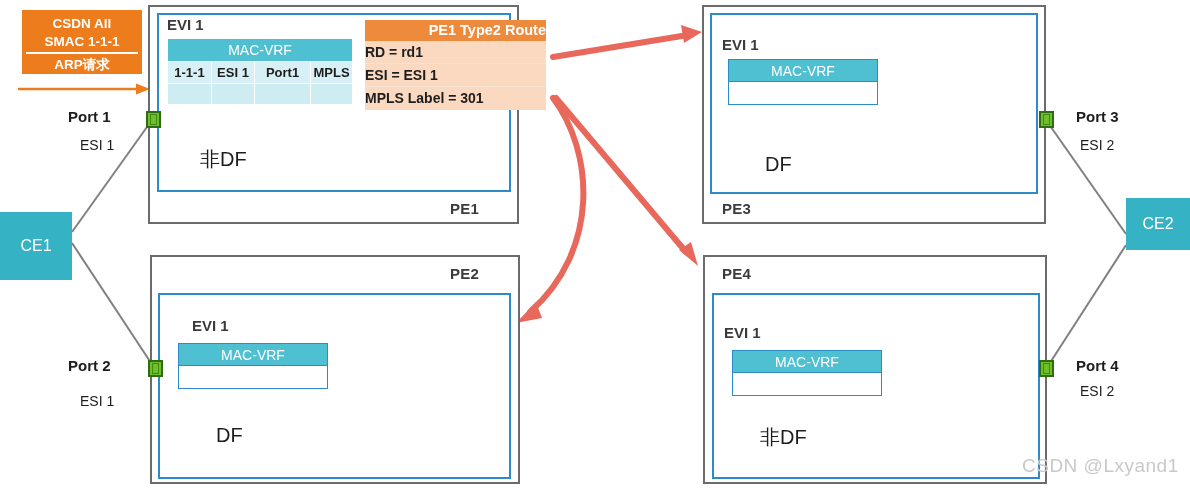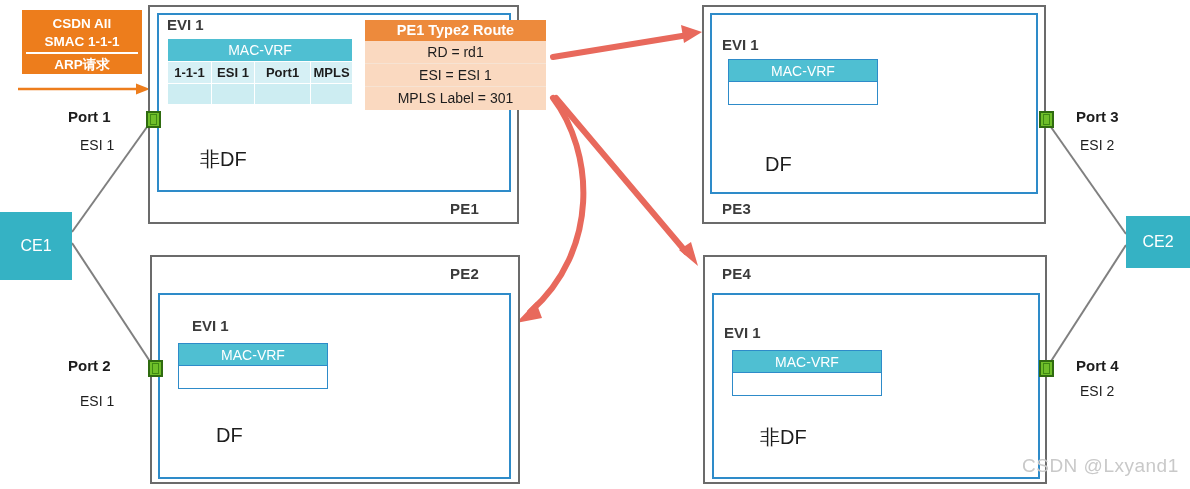--- a/index.html
+++ b/index.html
@@ -123,30 +123,29 @@
   .callout{
     position:absolute;
     box-sizing:border-box;
     box-shadow:0 0 0 0 transparent;
   }
   .callout .co-hd{
     background:#ED8A3C;
     color:#ffffff;
     font-size:14.5px;
     font-weight:bold;
-    text-align:center;
+    text-align:right;
     line-height:21px;
     height:21px;
   }
   .callout .co-row{
     background:#FAD9C0;
     color:#1d1d1d;
     font-size:14px;
-    font-weight:normal;
-    text-align:center;
+    font-weight:bold;
     line-height:23px;
     height:23px;
     border-bottom:1px solid #F6E3D3;
     box-sizing:border-box;
   }
 
   
   .ce-node{
     position:absolute;
     background:#35B2C4;
@@ -227,21 +226,21 @@
     <div class="pkt-row">CSDN All</div>
     <div class="pkt-row">SMAC 1-1-1</div>
     <div class="pkt-sep"></div>
     <div class="pkt-row">ARP请求</div>
   </div>
 
   <div class="ce-node" style="left:0px;top:212px;width:72px;height:68px;">
     <span>CE1</span>
   </div>
 
-  <div class="ce-node" style="left:1126px;top:216px;width:64px;height:52px;">
+  <div class="ce-node" style="left:1126px;top:198px;width:64px;height:52px;">
     <span>CE2</span>
   </div>
 
   <div class="pe-box" style="left:148px;top:5px;width:371px;height:219px;">
   </div>
   <div class="evi-box" style="left:157px;top:13px;width:354px;height:179px;"></div>
   <div class="evi-label" style="left:167px;top:16px;">EVI 1</div>
   <table class="macvrf-table" style="left:167px;top:38px;width:185px;">
     <colgroup>
         <col style="width:44px">

